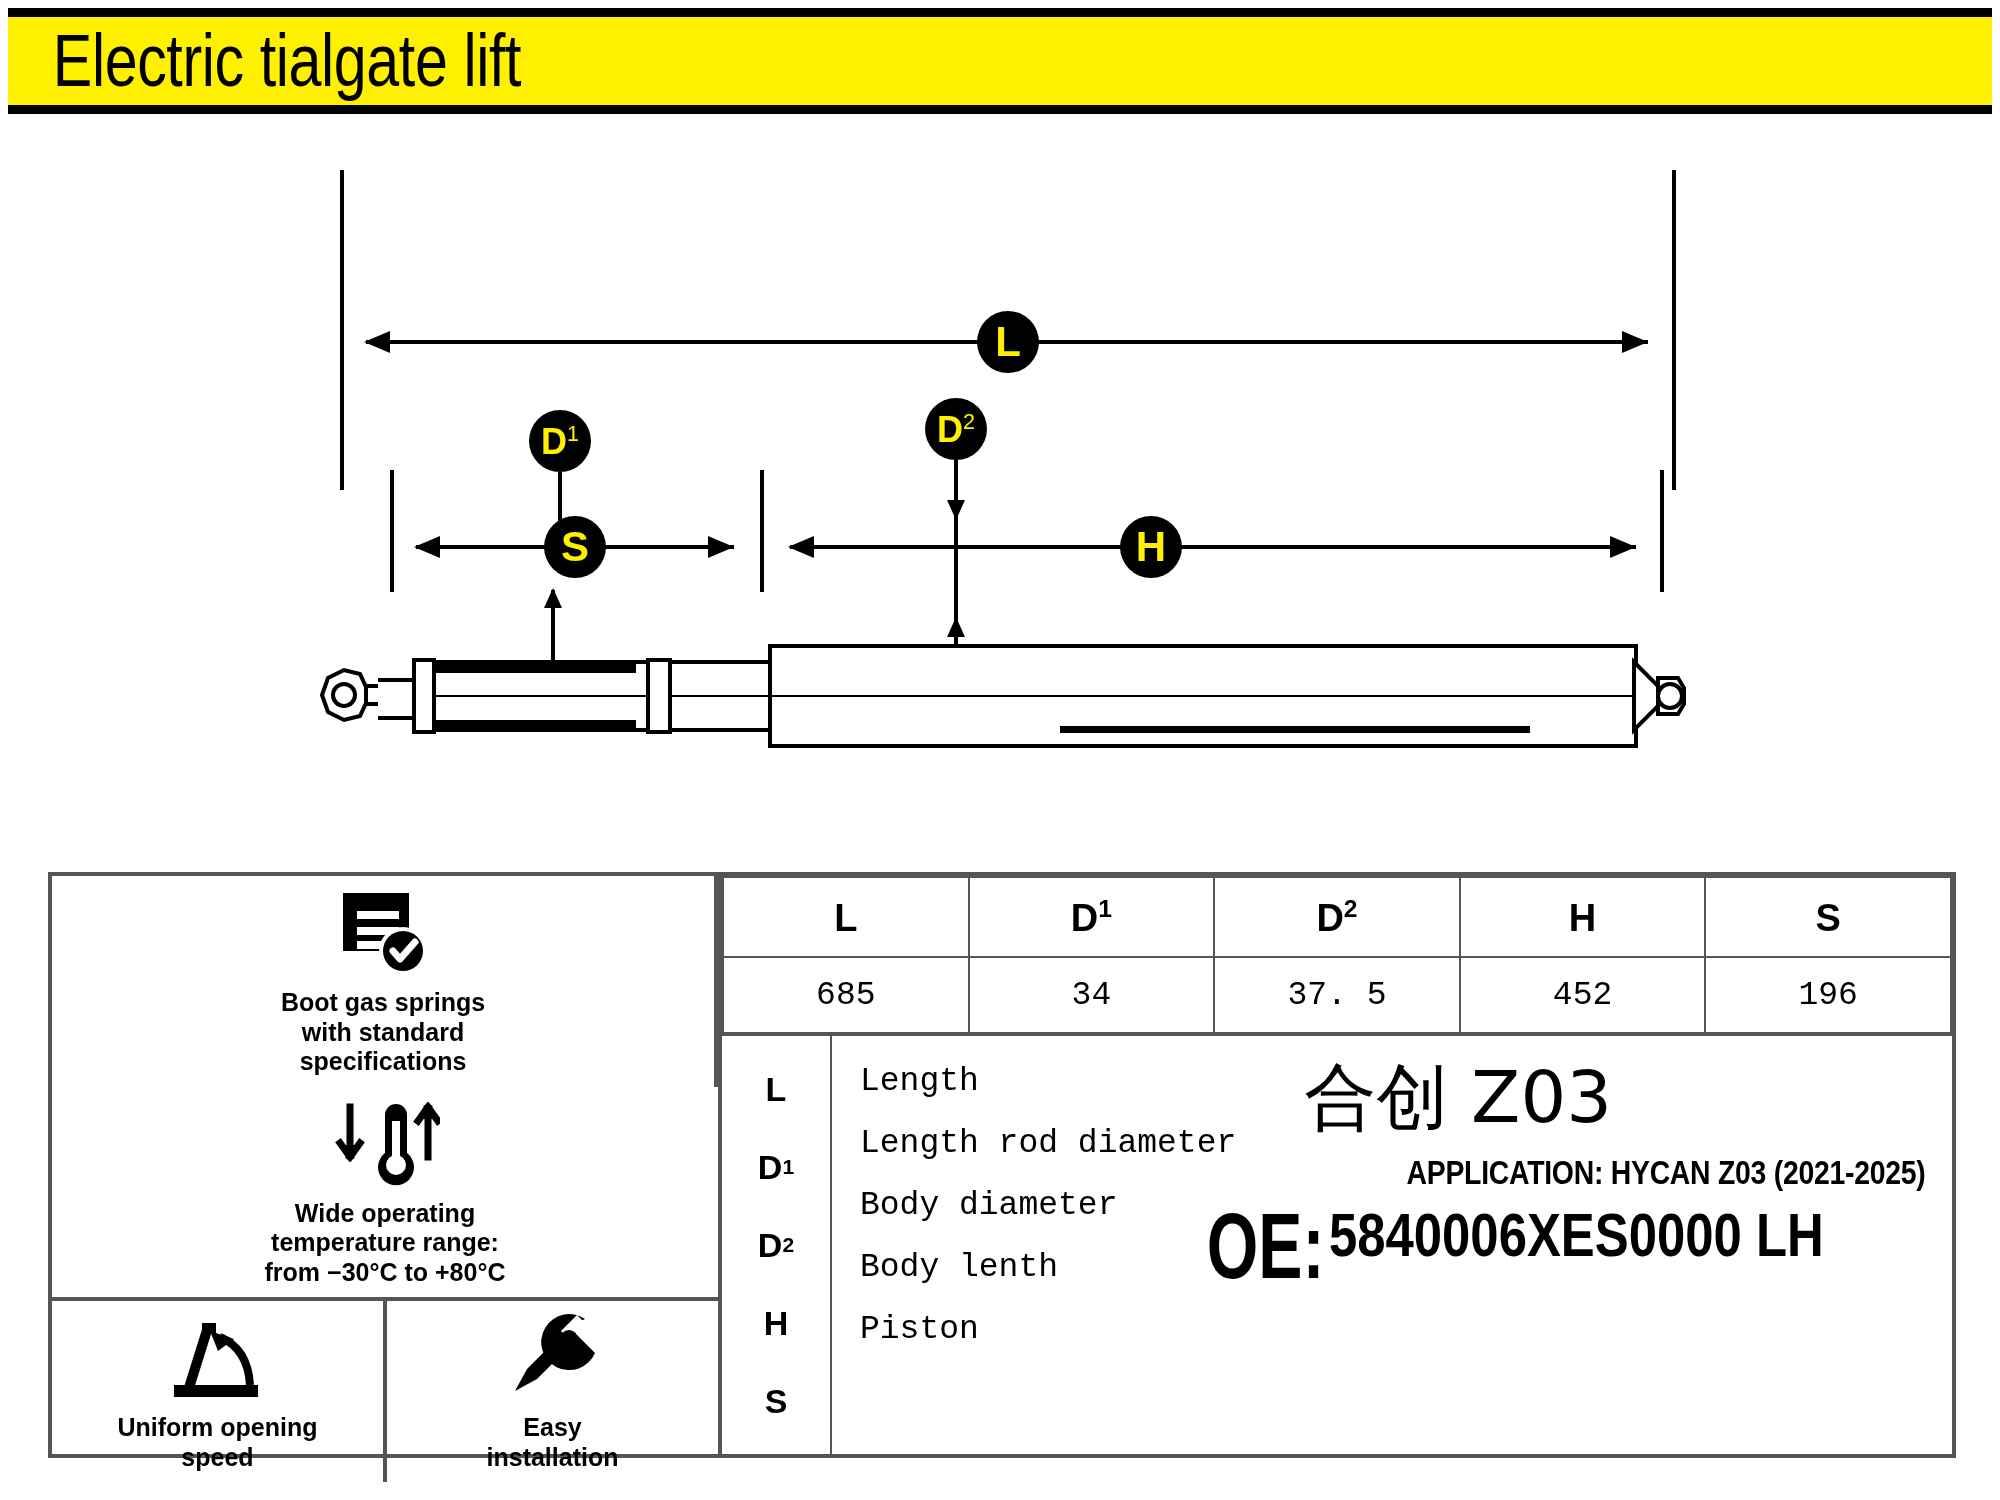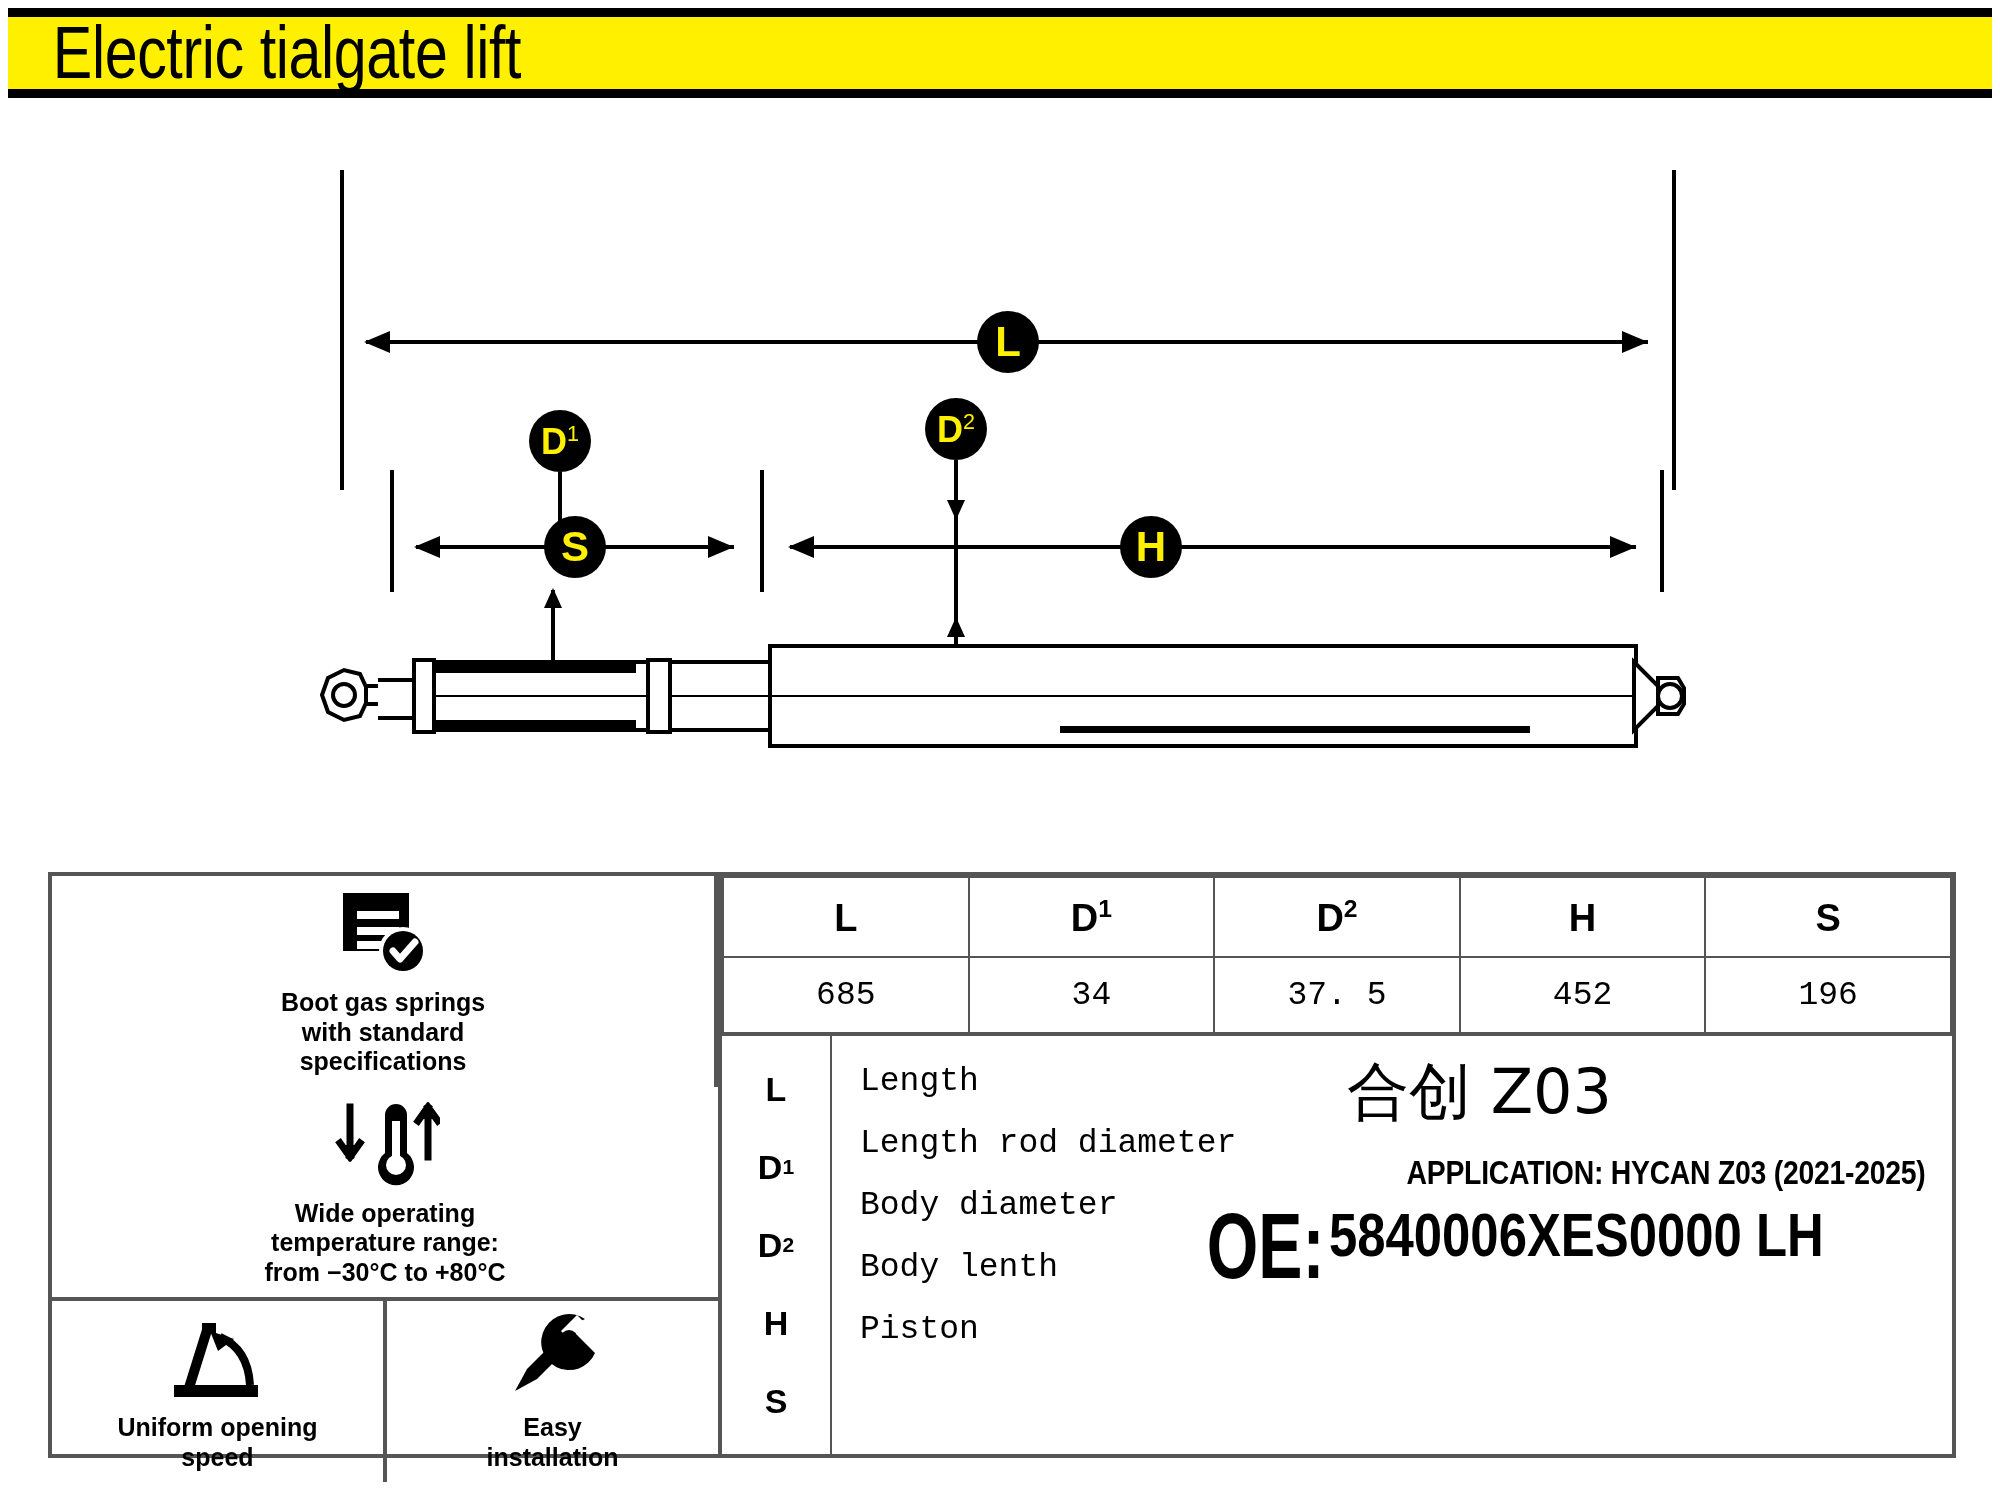--- a/index.html
+++ b/index.html
@@ -1,21 +1,21 @@
 <!DOCTYPE html>
 <html><head>
 <meta charset="utf-8">
 <style>
   html,body{margin:0;padding:0;background:#fff;}
   body{width:2000px;height:1500px;font-family:"Liberation Sans",sans-serif;position:relative;overflow:hidden;}
 
   .page{position:absolute;left:0;top:0;width:2000px;height:1500px;background:#fff;}
 
   
-  .banner{position:absolute;left:8px;top:8px;width:1984px;height:90px;
+  .banner{position:absolute;left:8px;top:8px;width:1984px;height:106px;
           background:#fff000;border-top:9px solid #000;border-bottom:9px solid #000;
           box-sizing:border-box;display:flex;align-items:center;}
   .banner-title{font-family:"Liberation Sans Narrow","Liberation Sans",sans-serif;
           font-size:74px;font-weight:400;color:#000;letter-spacing:-0.5px;
           padding-left:56px;line-height:1;transform:scaleX(0.8);transform-origin:left center;}
 
   
   .drawing{position:absolute;left:0;top:120px;width:2000px;height:700px;}
 
   .vline{position:absolute;background:#000;width:4px;}
@@ -73,21 +73,21 @@
   .legend{width:110px;border-right:2px solid #555;display:flex;flex-direction:column;
           justify-content:center;padding:14px 0;box-sizing:border-box;}
   .legend-sym{font-size:34px;font-weight:700;text-align:center;flex:1;
               display:flex;align-items:center;justify-content:center;color:#000;}
   .legend-sym sup{font-size:0.62em;}
   .defs{flex:1;position:relative;padding:14px 0 0 28px;box-sizing:border-box;}
   .def-item{font-family:"Liberation Mono","DejaVu Sans Mono",monospace;
             font-size:33px;color:#000;height:62px;display:flex;align-items:center;}
 
   .brandbox{position:absolute;right:10px;top:6px;width:980px;height:100%;}
-  .brand-cn{position:absolute;right:330px;top:8px;font-size:62px;font-weight:400;
+  .brand-cn{position:absolute;right:330px;top:8px;font-size:72px;font-weight:400;
             color:#000;white-space:nowrap;font-family:"DejaVu Sans",sans-serif;}
   .application{position:absolute;right:16px;top:112px;font-size:33px;font-weight:700;
             color:#000;white-space:nowrap;letter-spacing:-0.3px;
             font-family:"Liberation Sans Narrow","Liberation Sans",sans-serif;
             transform:scaleX(0.86);transform-origin:right center;}
   .oe-wrap{position:absolute;right:10px;top:162px;display:flex;white-space:nowrap;}
   .oe-label{font-size:92px;font-weight:700;color:#000;line-height:0.92;
             font-family:"Liberation Sans Narrow","Liberation Sans",sans-serif;
             transform:scaleX(0.72);transform-origin:right bottom;}
   .oe-number{font-size:62px;font-weight:700;color:#000;line-height:1;margin-left:4px;

